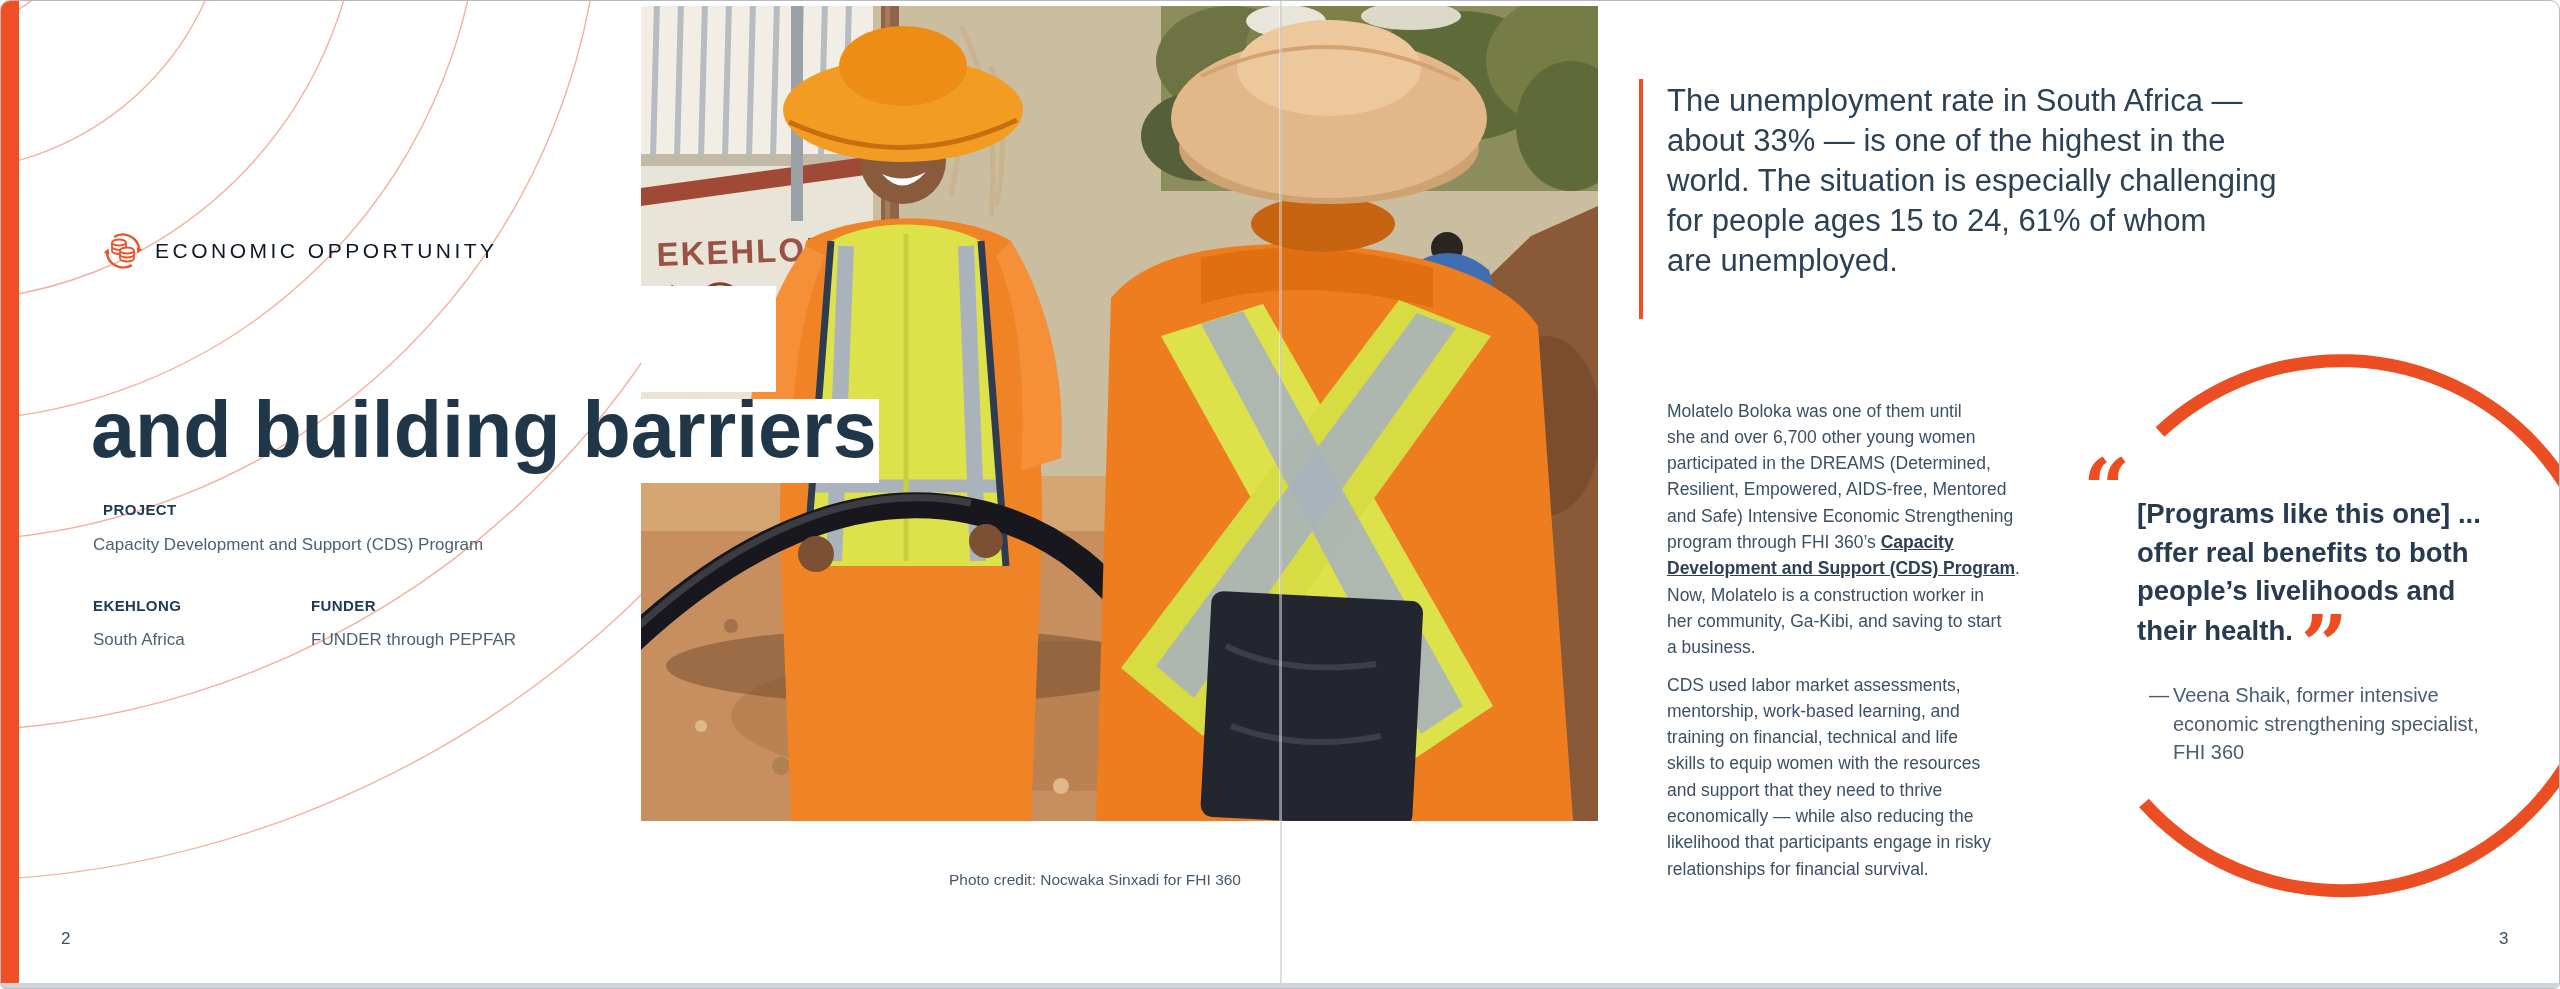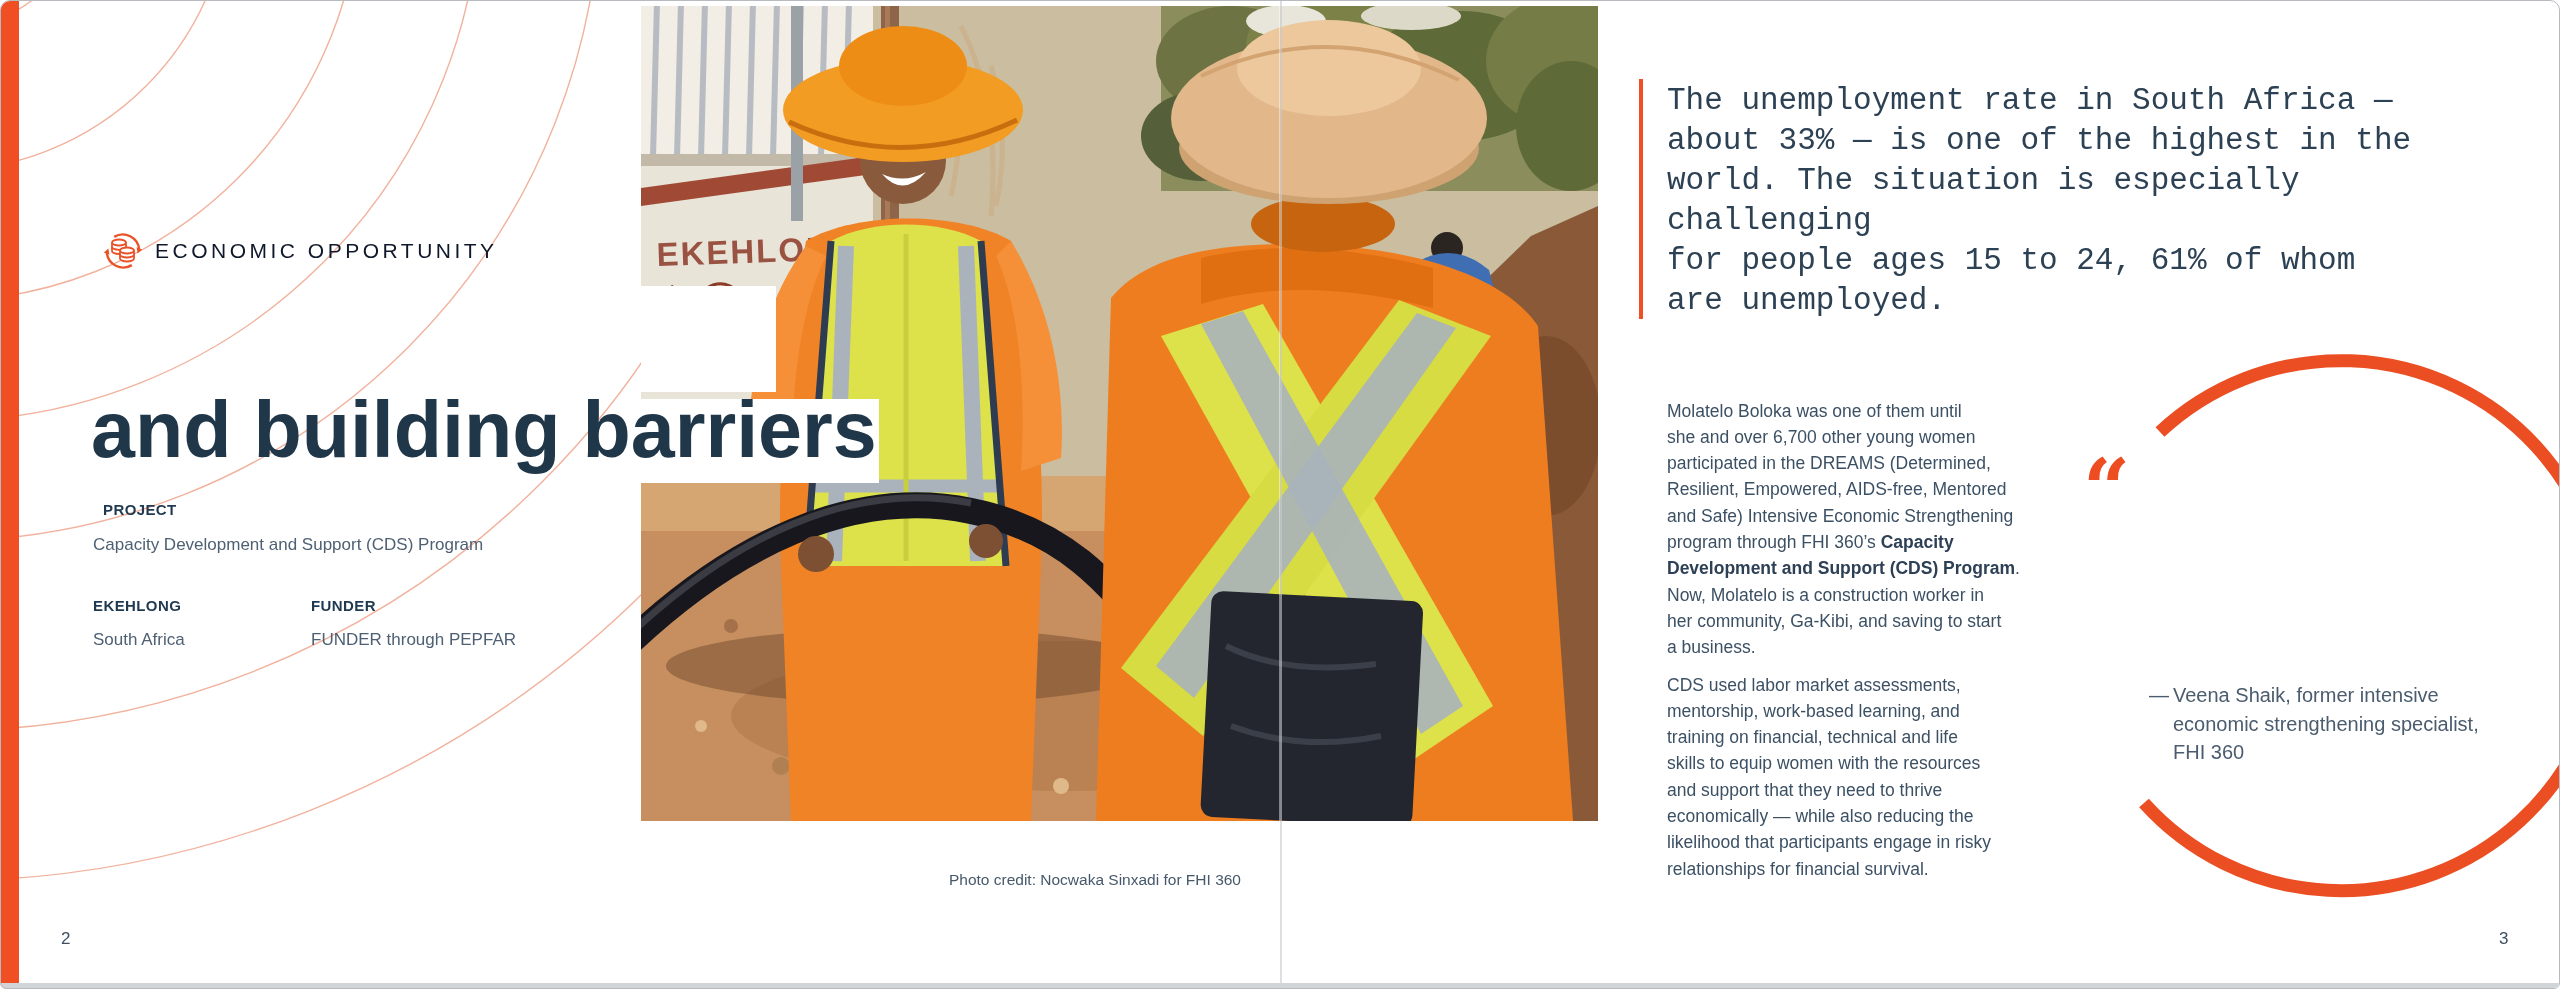--- a/index.html
+++ b/index.html
@@ -59,28 +59,28 @@
   .gutter{left:1279px;top:0;bottom:0;width:2px;background:rgba(148,156,164,.32);z-index:5;}
 
   
   .page-num{font-size:17px;color:#3D4F60;z-index:7;}
   .pn-left{left:60px;top:928px;}
   .pn-right{left:2498px;top:928px;}
 
   
   .intro-rule{left:1638px;top:78px;width:4px;height:240px;background:#F04E23;z-index:5;}
   .intro-text{left:1666px;top:80px;width:850px;z-index:5;
-    font-size:31px;line-height:40px;color:#2C4154;white-space:pre-line;font-family:Liberation Mono, monospace;}
+    font-size:31px;line-height:40px;color:#2C4154;white-space:pre-line;}
 
   
   .body-col{left:1666px;width:380px;z-index:5;font-size:17.5px;line-height:26.3px;
     color:#3C5064;white-space:pre-line;}
   .para1{top:379px;}
   .para2{top:653px;}
-  .body-col b{color:#2D4055;}
+  .body-col b{color:#2D4055;text-decoration:underline;}
 
   
   .quote-circle{left:2050px;top:330px;z-index:4;}
 
   
   .q-open{left:2082px;top:447px;z-index:5;font-family:"DejaVu Serif",serif;
     font-weight:bold;font-size:82px;line-height:82px;color:#EE4D22;}
   .quote-text{left:2136px;top:494px;width:390px;z-index:5;
     font-size:27.5px;line-height:38.5px;font-weight:bold;color:#273A4F;white-space:pre-line;}
   .q-close{font-family:"DejaVu Serif",serif;font-weight:bold;font-size:82px;
@@ -290,19 +290,23 @@
 and support that they need to thrive
 economically — while also reducing the
 likelihood that participants engage in risky
 relationships for financial survival.</p>
 
   <svg class="abs quote-circle" width="580" height="580" viewBox="0 0 580 580" fill="none">
     <path d="M 109 101 A 265 265 0 1 1 93 472" stroke="#EB4E22" stroke-width="13"></path>
   </svg>
 
   <div class="abs q-open">“</div>
+  <div class="abs quote-text"><span>[Programs like this one] ...
+offer real benefits to both
+people’s livelihoods and
+their health.</span><span class="q-close">”</span></div>
   <div class="abs quote-attr"><span class="dash">—</span><span class="attr-text">Veena Shaik, former intensive
 economic strengthening specialist,
 FHI 360</span></div>
 
   <div class="abs bottom-edge"></div>
 
 </div>
 
 </body></html>

